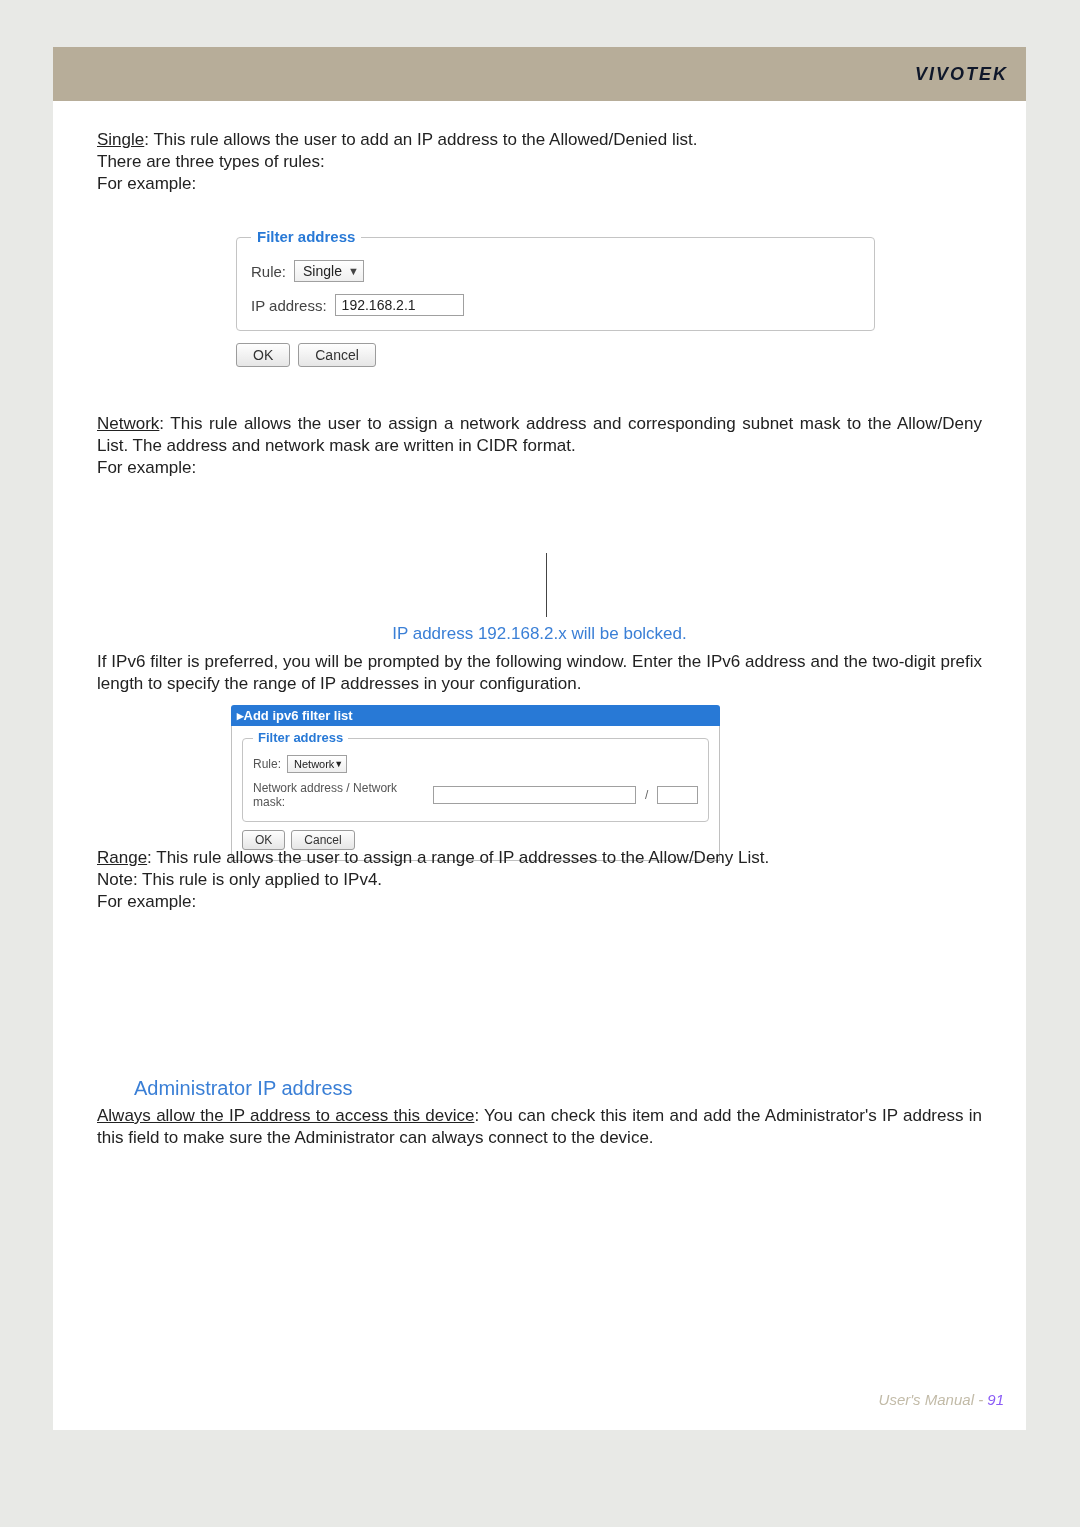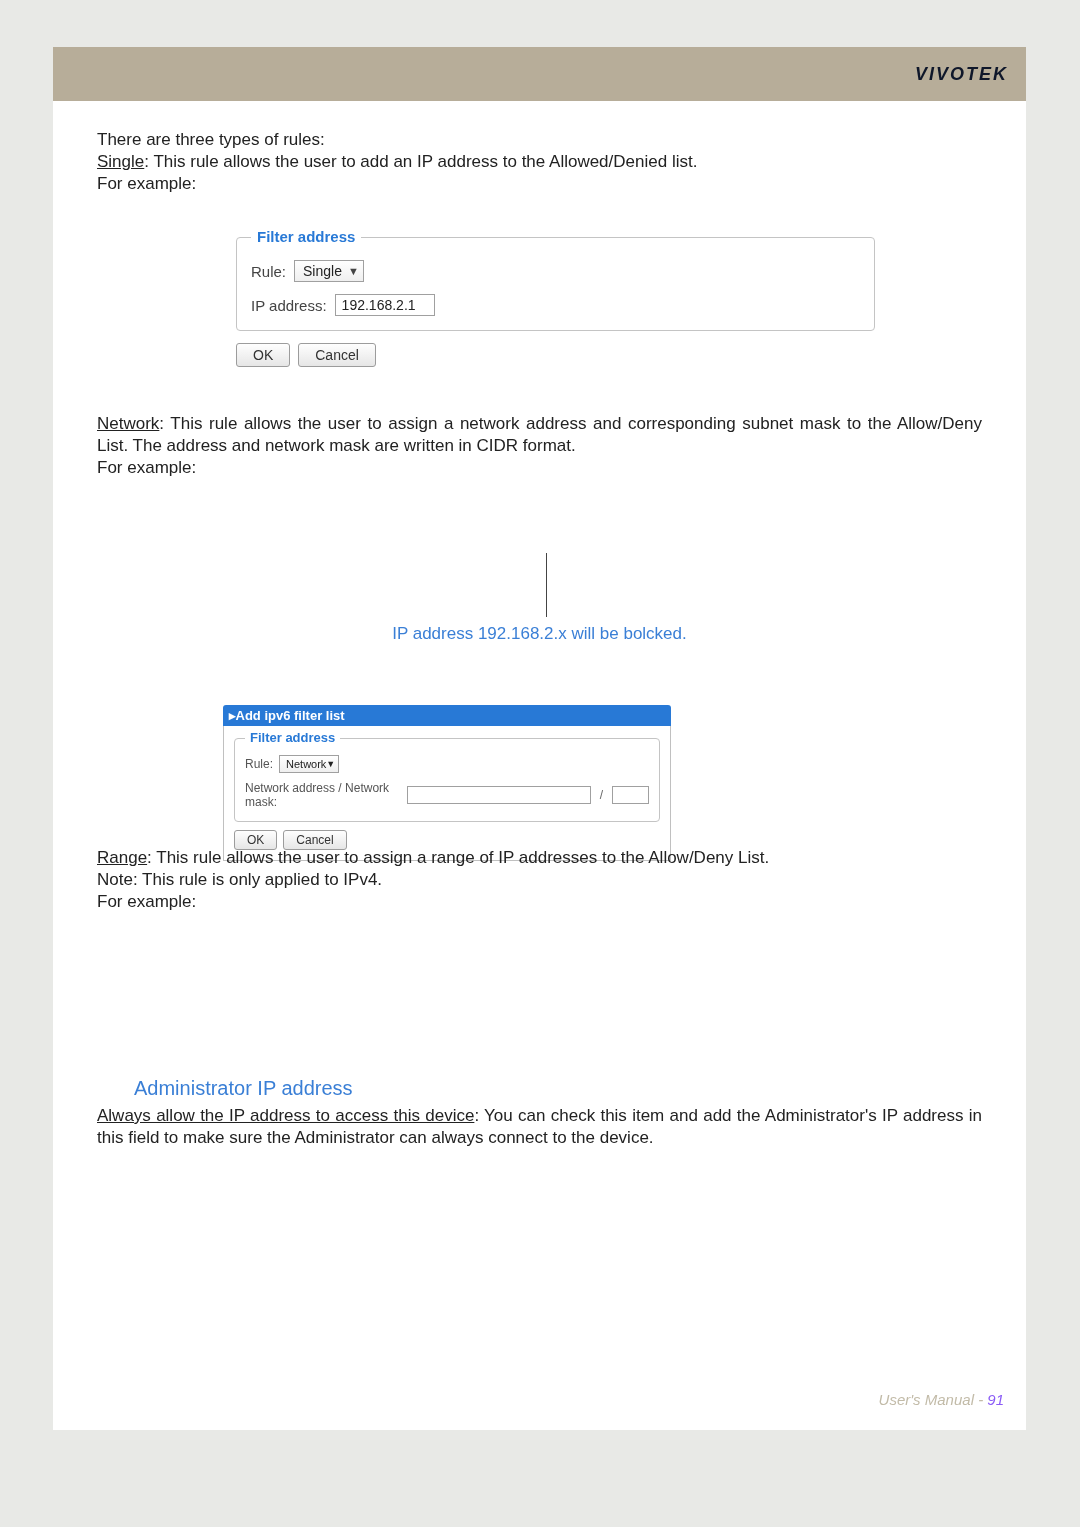--- a/index.html
+++ b/index.html
@@ -128,23 +128,23 @@
     text-align: center;
     color: #3a7fd6;
     font-size: 17px;
   }
 
   .para-ipv6 { position: absolute; top: 522px; left: 0; right: 0; }
 
   
   .panel-ipv6 {
     position: absolute;
-    left: 126px;
+    left: 134px;
     top: 576px;
-    width: 448px;
+    width: 489px;
   }
   .ipv6-head {
     background: #2879d6;
     color: #fff;
     font-weight: bold;
     font-size: 13px;
     padding: 3px 6px;
     border-top-left-radius: 3px;
     border-top-right-radius: 3px;
   }
@@ -223,39 +223,39 @@
 </style>
 </head>
 <body>
 
 <div class="page">
   <div class="top-beige"></div>
   <div class="brand">VIVOTEK</div>
 
   <div class="content">
 
-    <p>There are three types of rules:</p>
     <p>
       <span class="ul">Single</span><span>: This rule allows the user to add an IP address to the Allowed/Denied list.</span>
     </p>
+    <p>There are three types of rules:</p>
     <p>For example:</p>
 
     <div class="panel-outer-single">
       <div class="fieldset">
         <div class="legend">Filter address</div>
         <div class="row">
           <span class="lbl">Rule:</span>
           <span class="select">
             <span>Single</span>
             <span class="arrow">▼</span>
           </span>
         </div>
         <div class="row">
           <span class="lbl">IP address:</span>
-          <span class="textbox" style="width:100px">
+          <span class="textbox" style="width:129px">
             <span>192.168.2.1</span>
           </span>
         </div>
       </div>
       <div class="btn-row">
         <span class="btn">OK</span>
         <span class="btn">Cancel</span>
       </div>
     </div>
 
@@ -263,20 +263,23 @@
       <p class="justify">
         <span class="ul">Network</span><span>: This rule allows the user to assign a network address and corresponding subnet mask to the Allow/Deny List. The address and network mask are written in CIDR format.</span>
       </p>
       <p>For example:</p>
     </div>
 
     <div class="fig-blank"></div>
     <div class="fig-line"></div>
     <div class="fig-note">IP address 192.168.2.x will be bolcked.</div>
 
+    <div class="para-ipv6">
+      <p class="justify">If IPv6 filter is preferred, you will be prompted by the following window. Enter the IPv6 address and the two-digit prefix length to specify the range of IP addresses in your configuration.</p>
+    </div>
 
     <div class="panel-ipv6">
       <div class="ipv6-head">▸Add ipv6 filter list</div>
       <div class="ipv6-body">
         <div class="ipv6-fieldset">
           <div class="ipv6-legend">Filter address</div>
           <div class="ipv6-row">
             <span class="small">Rule:</span>
             <span class="ipv6-select">
               <span>Network</span>

